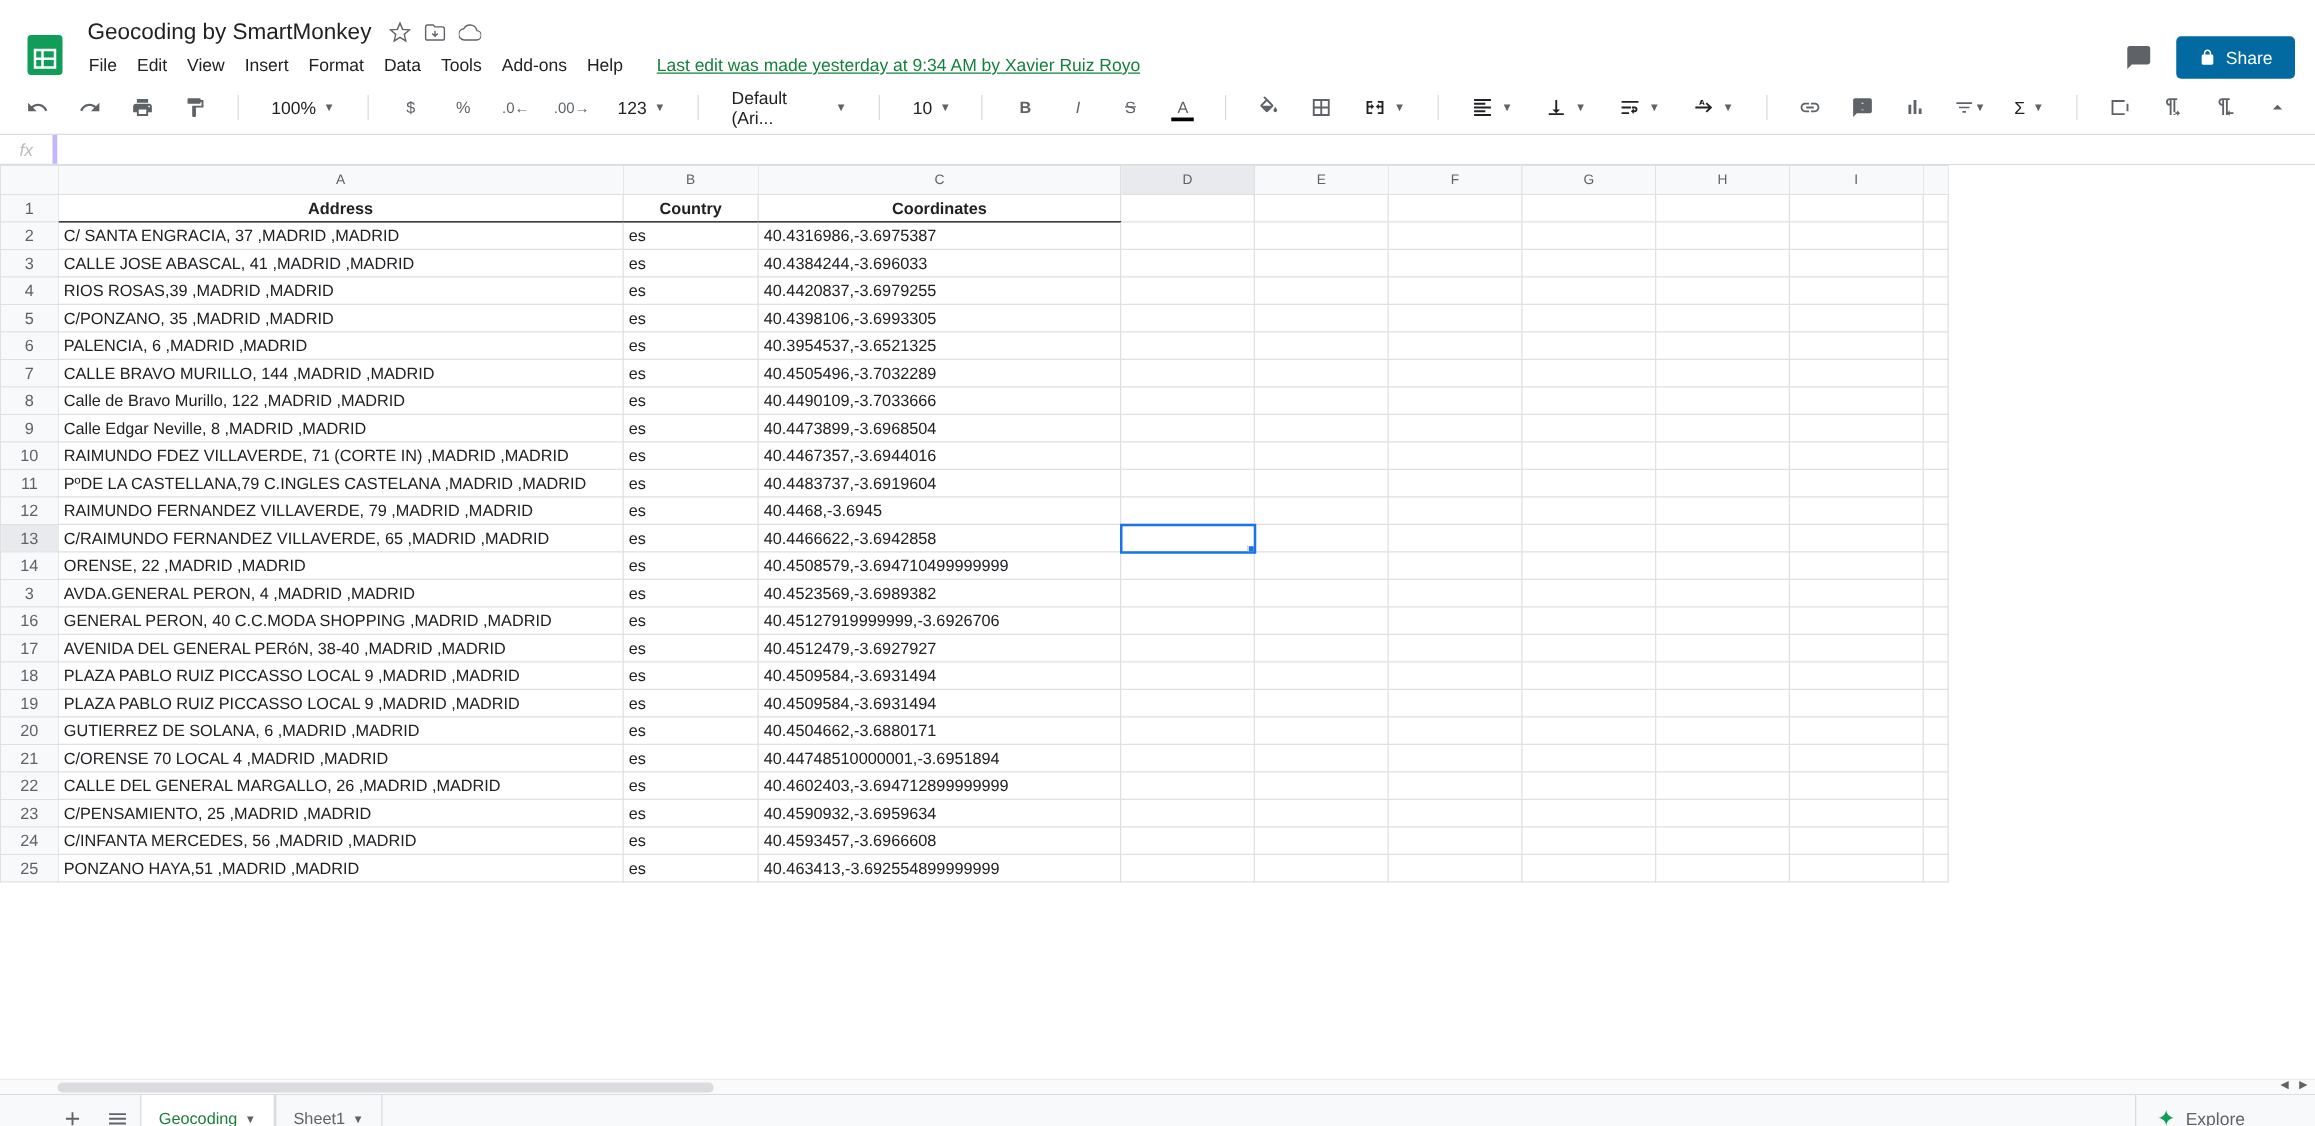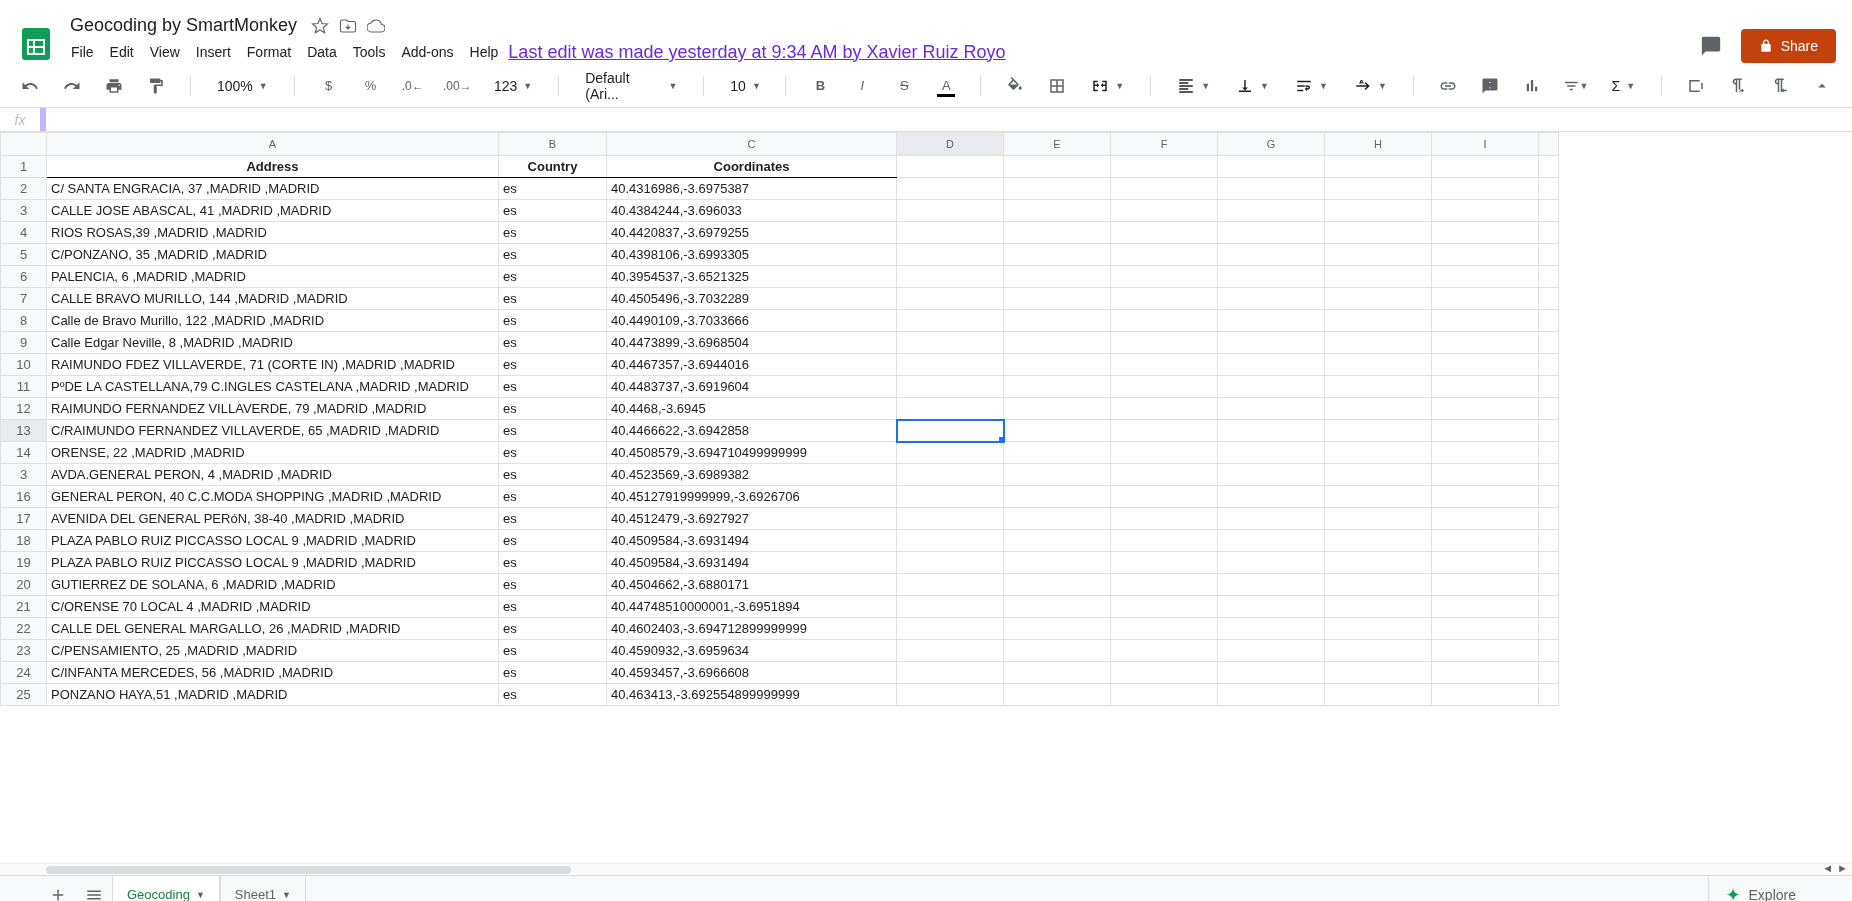--- a/index.html
+++ b/index.html
@@ -9,38 +9,38 @@
 .header { display: flex; align-items: flex-end; padding: 8px 16px 0 16px; height: 64px; }
 .logo { width: 40px; height: 40px; display: flex; align-items: center; justify-content: center; margin-right: 8px; }
 .logo svg { width: 40px; height: 40px; }
 .title-area { flex: 1; display: flex; flex-direction: column; }
 .title-row { display: flex; align-items: center; gap: 8px; }
 .doc-title { font-size: 18px; color: #202124; padding: 2px 6px; border-radius: 4px; }
 .title-icons { display: flex; gap: 10px; color: #5f6368; }
 .title-icons span { cursor: pointer; display:inline-flex; align-items:center; }
 .menubar { display: flex; gap: 2px; margin-top: 2px; align-items: center; }
 .menubar-item { padding: 4px 7px; border-radius: 4px; cursor: pointer; color: #202124; font-size: 14px; }
-.last-edit { color: #6d28d9; text-decoration: underline; font-size: 18px; margin-left: 1px; cursor: pointer; }
+.last-edit { color: #15803d; text-decoration: underline; font-size: 14px; margin-left: 18px; cursor: pointer; }
 .header-right { display: flex; align-items: center; gap: 12px; }
 .comment-btn { width: 36px; height: 36px; border-radius: 4px; display: flex; align-items: center; justify-content: center; color: #5f6368; cursor: pointer; }
-.share-btn { background: #c2410c; color: #fff; border: none; padding: 9px 18px; border-radius: 4px; font-size: 14px; font-weight: 500; cursor: pointer; display: flex; align-items: center; gap: 8px; }
+.share-btn { background: #0369a1; color: #fff; border: none; padding: 9px 18px; border-radius: 4px; font-size: 14px; font-weight: 500; cursor: pointer; display: flex; align-items: center; gap: 8px; }
 
 
 .toolbar { display: flex; align-items: center; padding: 4px 16px; border-bottom: 1px solid #dadce0; height: 44px; gap: 14px; }
 .tb-btn { min-width: 28px; height: 28px; display: flex; align-items: center; justify-content: center; border-radius: 2px; cursor: pointer; color: #5f6368; padding: 0 3px; }
 .tb-sep { width: 1px; height: 20px; background: #dadce0; margin: 0 6px; }
 .tb-select { display: flex; align-items: center; padding: 0 6px; height: 28px; cursor: pointer; color: #202124; border-radius: 2px; gap: 6px; font-size: 14px; }
 .tb-caret { font-size: 9px; color: #5f6368; }
 .tb-text-color { position: relative; }
 .tb-text-color::after { content:''; position:absolute; bottom:3px; left:5px; right:5px; height:3px; background:#000; }
 .toolbar-right { margin-left: auto; }
 
 
 .fx-bar { display: flex; align-items: center; border-bottom: 1px solid #dadce0; height: 24px; }
-.fx-label { width: 46px; text-align: center; font-style: italic; color: #bdbdbd; font-size: 14px; border-right: 6px solid #c4b5fd; height:100%; display:flex; align-items:center; justify-content:center;}
+.fx-label { width: 46px; text-align: center; font-style: italic; color: #bdbdbd; font-size: 14px; border-right: 4px solid #c4b5fd; height:100%; display:flex; align-items:center; justify-content:center;}
 .fx-input { flex: 1; border: none; outline: none; padding: 0 8px; height: 100%; font-size: 13px; }
 
 
 .grid-container { position: relative; overflow: auto; height: calc(100vh - 64px - 44px - 24px - 38px); }
 .grid { border-collapse: collapse; table-layout: fixed; }
 .grid th, .grid td { border: 1px solid #e0e0e0; white-space: nowrap; overflow: hidden; text-overflow: clip; }
 .col-header th { background: #f8f9fa; height: 23px; font-weight: normal; color: #5f6368; font-size: 11px; position: sticky; top: 0; z-index: 2; text-align:center;}
 .corner { width: 46px; background: #f8f9fa; position: sticky; left: 0; z-index: 3;}
 .row-header { width: 46px; background: #f8f9fa; text-align: center; color: #5f6368; font-size: 11px; position: sticky; left: 0; z-index: 1;}
 .grid td { height: 22px; padding: 0 4px; font-size: 13px; }

